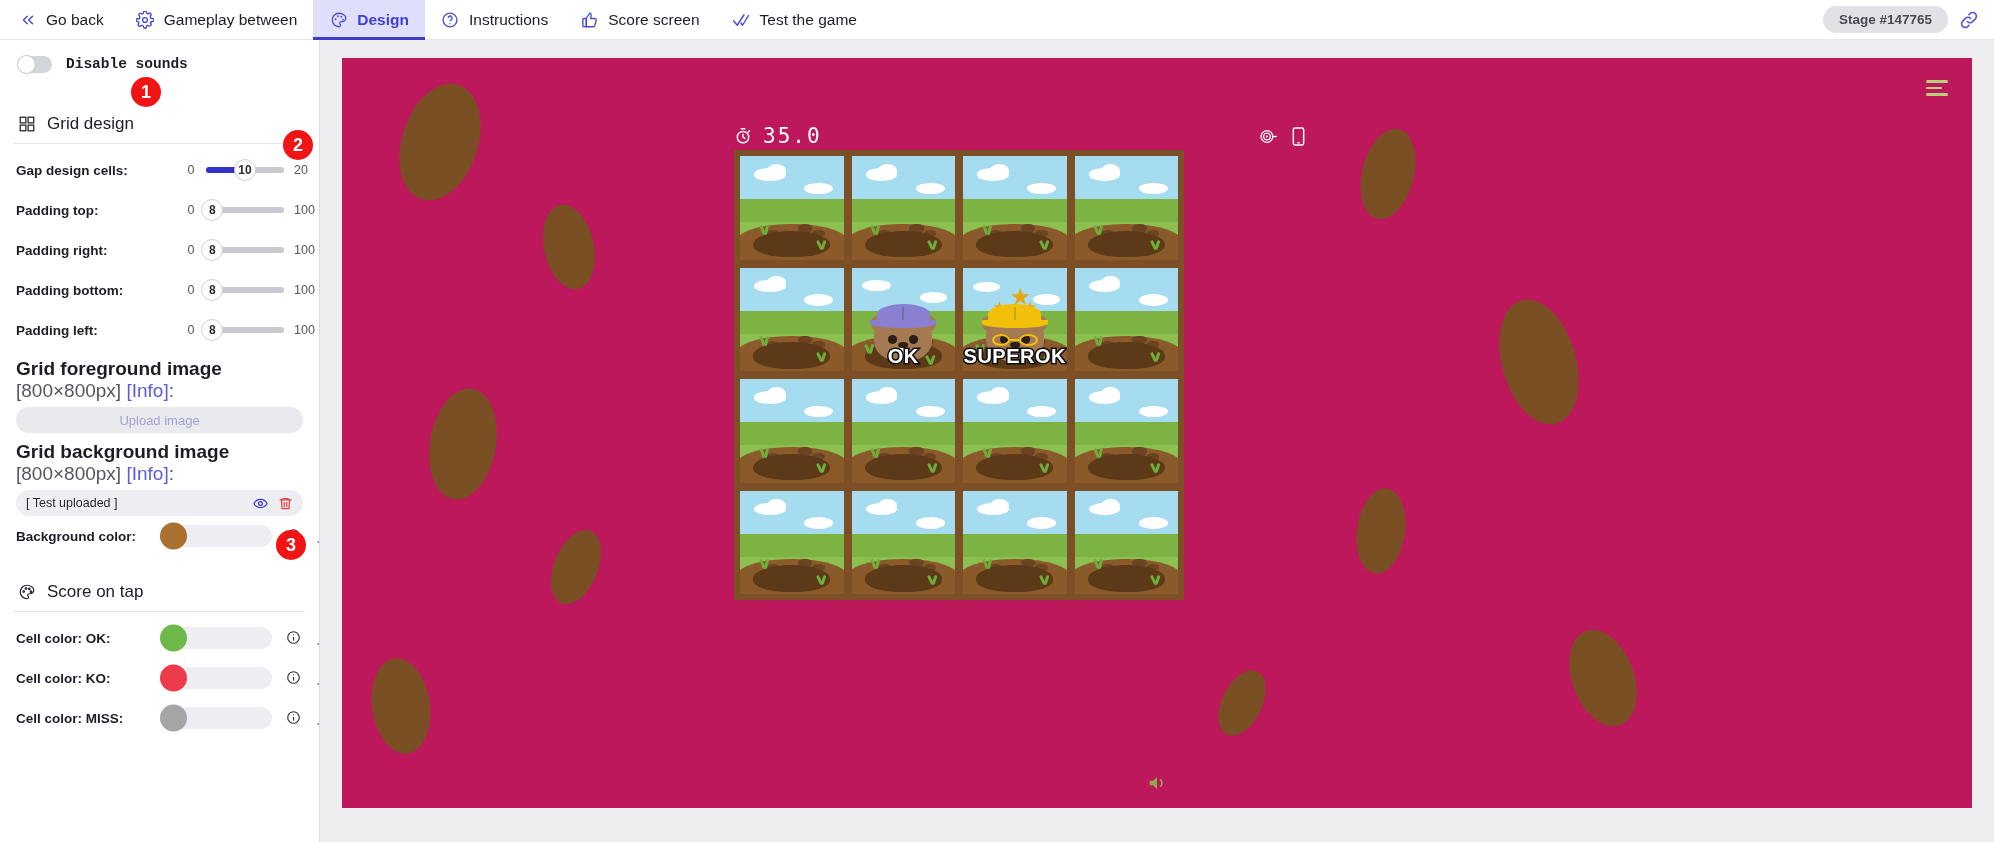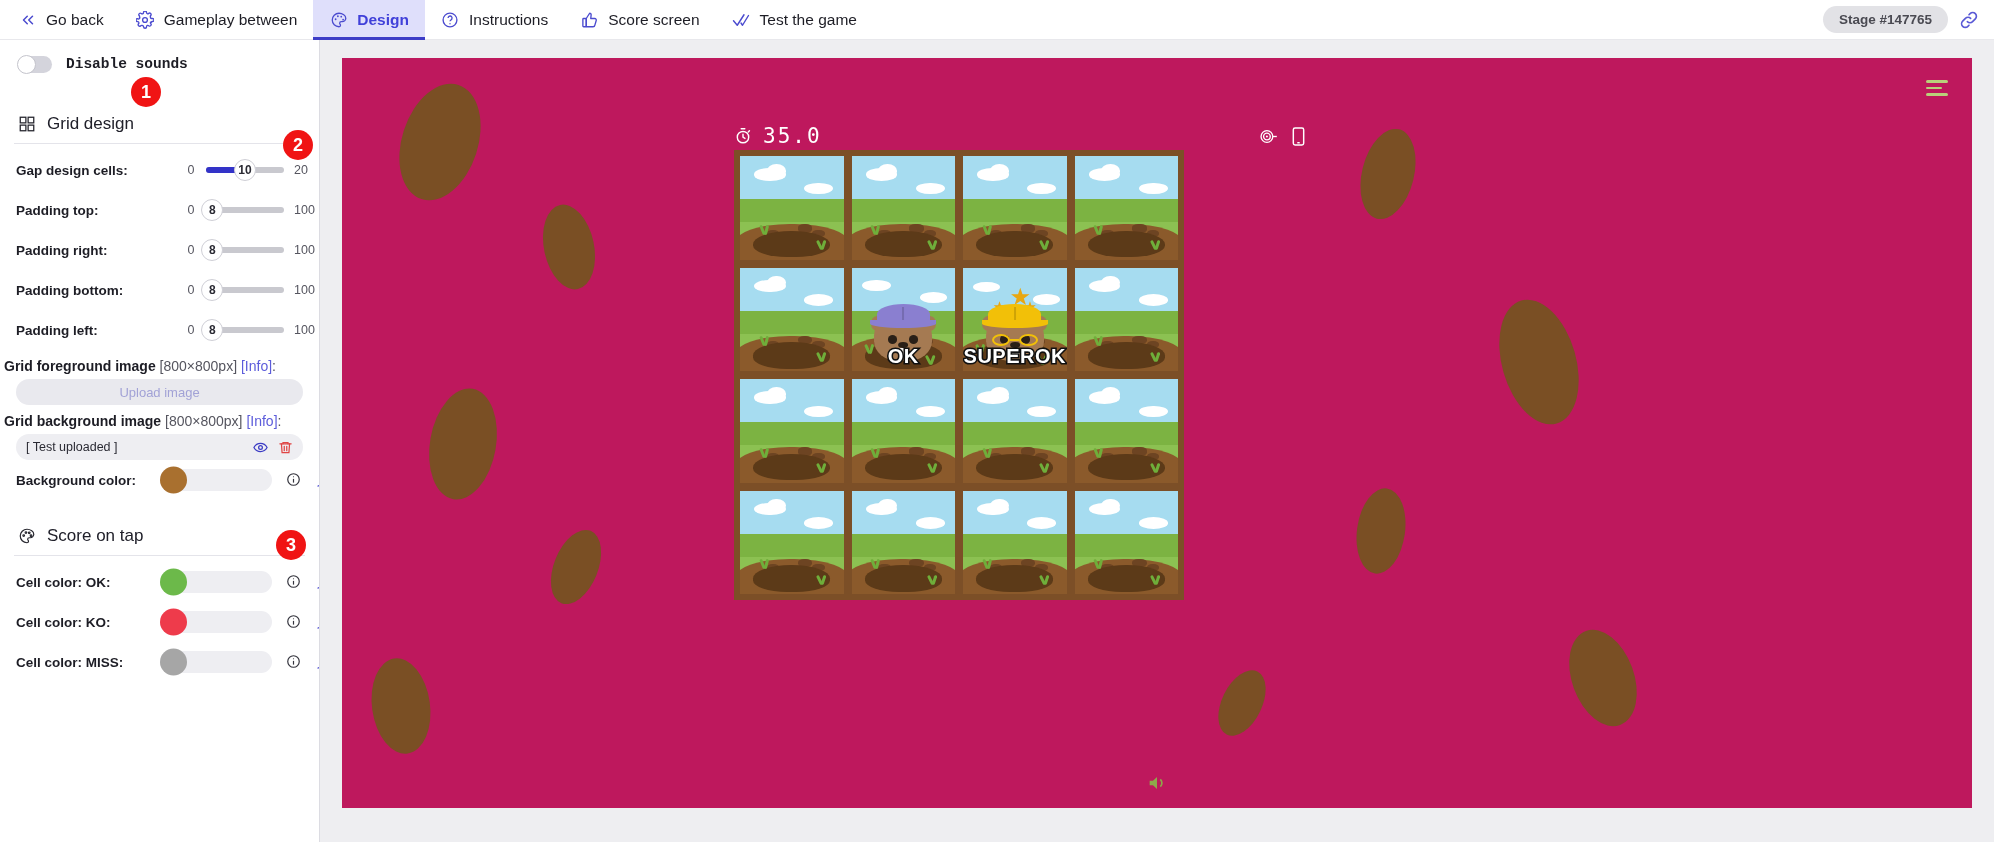--- a/index.html
+++ b/index.html
@@ -117,21 +117,21 @@
   }
   .slider .thumb {
     position: absolute; top: 50%; transform: translate(-50%, -50%);
     width: 22px; height: 22px; border-radius: 50%;
     background: #ffffff; border: 1px solid #cfcfd6;
     display: flex; align-items: center; justify-content: center;
     font-size: 12px; font-weight: bold; color: #2a2a33;
   }
 
   .label-line {
-    padding: 0 4px; font-size: 14px; color: #1d1d25;
+    padding: 0 16px; font-size: 19px; color: #1d1d25;
     margin-top: 8px; margin-bottom: 5px;
   }
   .label-line b { font-weight: bold; }
   .label-line .dim { color: #55555f; font-weight: normal; }
   .label-line .info { color: #5c5cdb; font-weight: normal; cursor: pointer; }
 
   .upload-btn {
     margin: 0 16px; height: 26px; border-radius: 13px;
     background: #e9e9ee; color: #a2a2d6;
     display: flex; align-items: center; justify-content: center;

